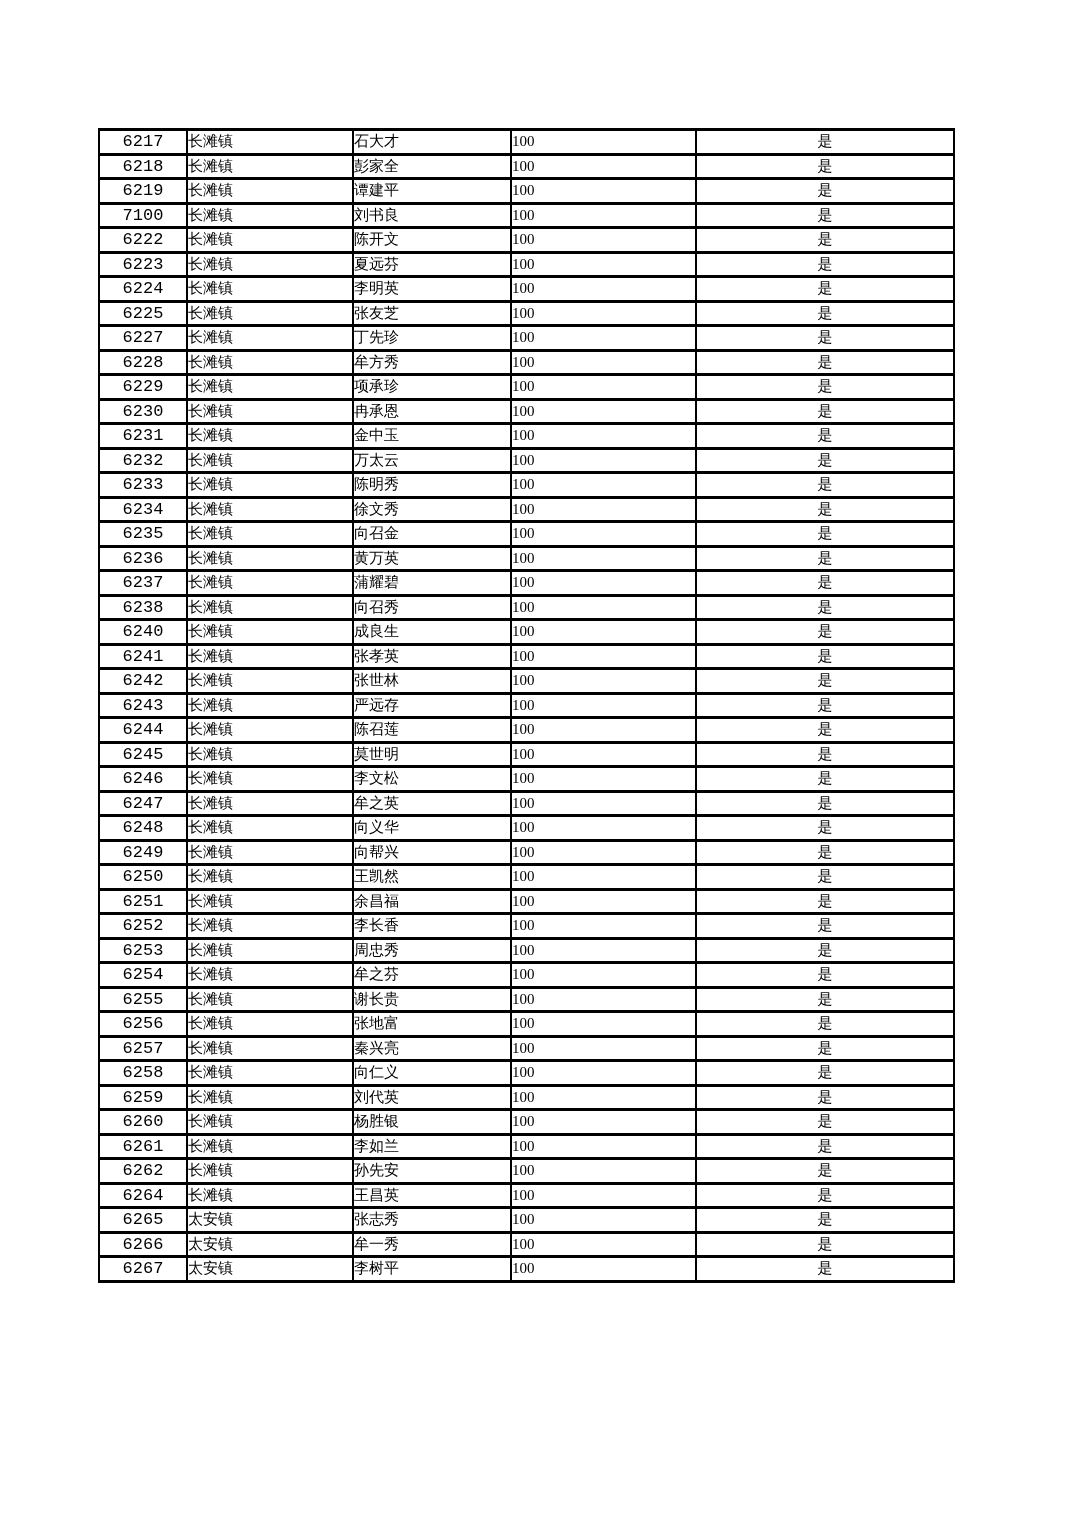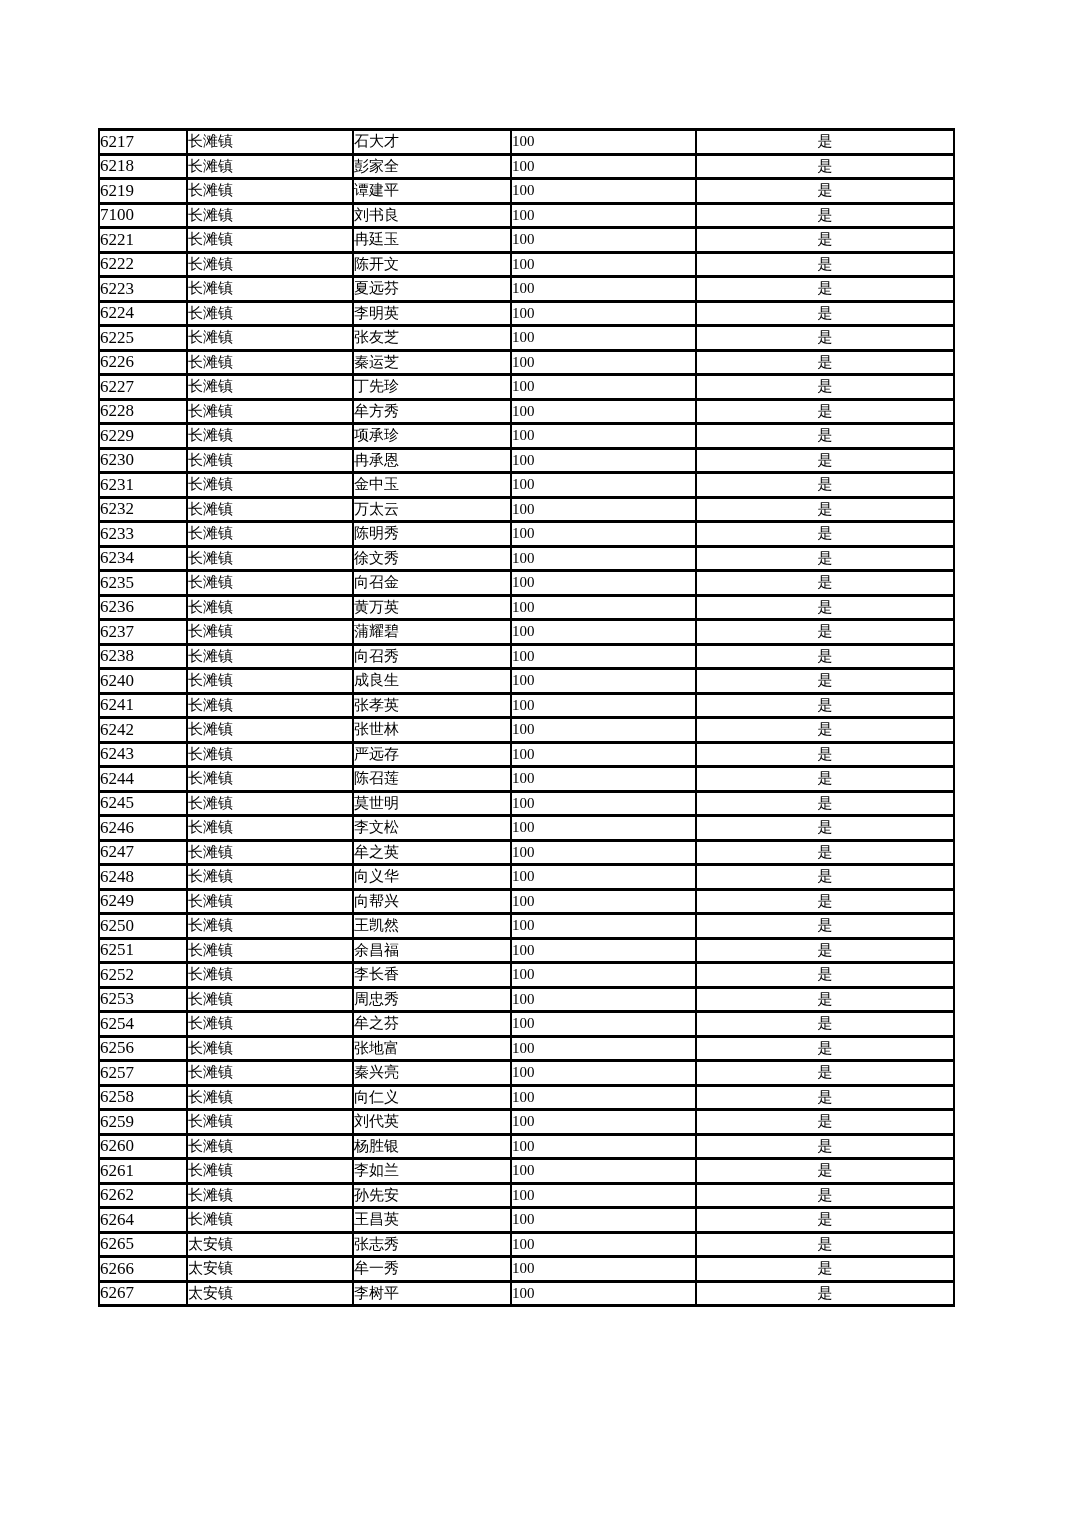--- a/index.html
+++ b/index.html
@@ -36,22 +36,22 @@
     border-bottom-width: 3px;
     height: 21.5px;
     padding: 0;
     overflow: hidden;
     white-space: nowrap;
     vertical-align: middle;
     color: #000000;
   }
   
   td.c0 {
-    text-align: left;
-    font-family: Liberation Serif, serif;
+    text-align: center;
+    font-family: Liberation Mono, monospace;
     font-size: 17px;
     margin-top: 44px;
   }
   
   td.c1 {
     text-align: left;
     padding-left: 6px;
     font-family: "Liberation Serif", "DejaVu Serif", serif;
     font-size: 15px;
   }
@@ -111,27 +111,20 @@
           <td class="c4">是</td>
         </tr>
         <tr>
           <td class="c0">7100</td>
           <td class="c1">长滩镇</td>
           <td class="c2">刘书良</td>
           <td class="c3">100</td>
           <td class="c4">是</td>
         </tr>
         <tr>
-          <td class="c0">6221</td>
-          <td class="c1">长滩镇</td>
-          <td class="c2">冉廷玉</td>
-          <td class="c3">100</td>
-          <td class="c4">是</td>
-        </tr>
-        <tr>
           <td class="c0">6222</td>
           <td class="c1">长滩镇</td>
           <td class="c2">陈开文</td>
           <td class="c3">100</td>
           <td class="c4">是</td>
         </tr>
         <tr>
           <td class="c0">6223</td>
           <td class="c1">长滩镇</td>
           <td class="c2">夏远芬</td>
@@ -146,27 +139,20 @@
           <td class="c4">是</td>
         </tr>
         <tr>
           <td class="c0">6225</td>
           <td class="c1">长滩镇</td>
           <td class="c2">张友芝</td>
           <td class="c3">100</td>
           <td class="c4">是</td>
         </tr>
         <tr>
-          <td class="c0">6226</td>
-          <td class="c1">长滩镇</td>
-          <td class="c2">秦运芝</td>
-          <td class="c3">100</td>
-          <td class="c4">是</td>
-        </tr>
-        <tr>
           <td class="c0">6227</td>
           <td class="c1">长滩镇</td>
           <td class="c2">丁先珍</td>
           <td class="c3">100</td>
           <td class="c4">是</td>
         </tr>
         <tr>
           <td class="c0">6228</td>
           <td class="c1">长滩镇</td>
           <td class="c2">牟方秀</td>
@@ -338,20 +324,27 @@
           <td class="c0">6253</td>
           <td class="c1">长滩镇</td>
           <td class="c2">周忠秀</td>
           <td class="c3">100</td>
           <td class="c4">是</td>
         </tr>
         <tr>
           <td class="c0">6254</td>
           <td class="c1">长滩镇</td>
           <td class="c2">牟之芬</td>
+          <td class="c3">100</td>
+          <td class="c4">是</td>
+        </tr>
+        <tr>
+          <td class="c0">6255</td>
+          <td class="c1">长滩镇</td>
+          <td class="c2">谢长贵</td>
           <td class="c3">100</td>
           <td class="c4">是</td>
         </tr>
         <tr>
           <td class="c0">6256</td>
           <td class="c1">长滩镇</td>
           <td class="c2">张地富</td>
           <td class="c3">100</td>
           <td class="c4">是</td>
         </tr>

